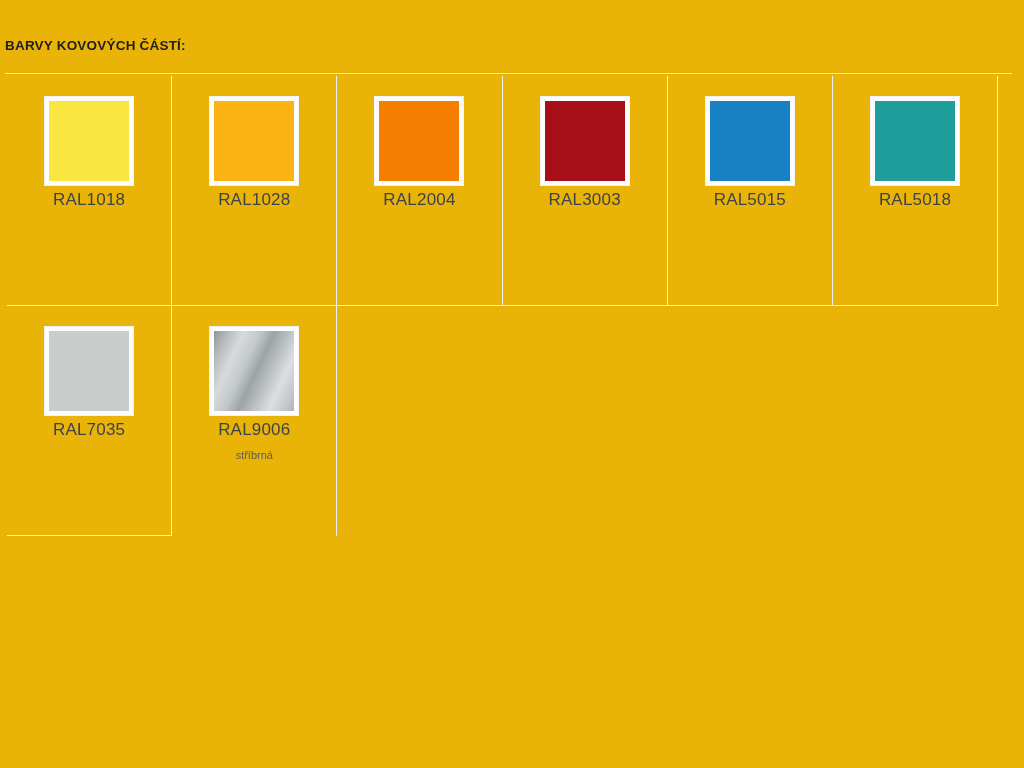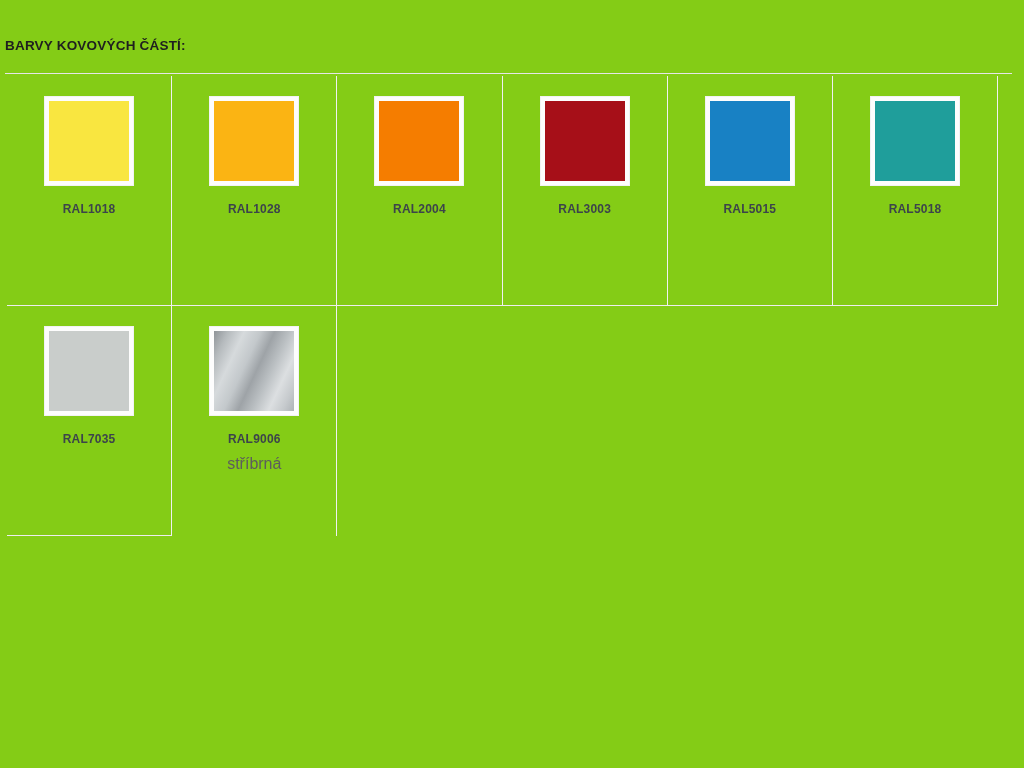--- a/index.html
+++ b/index.html
@@ -11,21 +11,21 @@
     width: 1024px;
     height: 768px;
     font-family: "Liberation Sans", sans-serif;
     overflow: hidden;
   }
 
   .page {
     position: relative;
     width: 1024px;
     height: 768px;
-    background: #84cc16;
+    background: #eab308;
   }
 
   .section-title {
     position: absolute;
     left: 5px;
     top: 37px;
     font-size: 13.5px;
     font-weight: bold;
     color: #1f1f1f;
     letter-spacing: 0.2px;
@@ -80,31 +80,31 @@
     border: 1px solid #f2f2f4;
   }
 
   .swatch-chip {
     width: 100%;
     height: 100%;
     display: block;
   }
 
   .swatch-label {
-    margin-top: 11px;
-    font-size: 12px;
-    font-weight: bold;
+    margin-top: 2px;
+    font-size: 17px;
+    font-weight: normal;
     color: #3c444b;
     letter-spacing: 0.2px;
     line-height: 16px;
   }
 
   .swatch-sub {
     margin-top: 9px;
-    font-size: 16px;
+    font-size: 11px;
     font-weight: normal;
     color: #5d5d5d;
     line-height: 16px;
     text-align: center;
   }
 </style>
 </head>
 <body>
 
 <div class="page">

